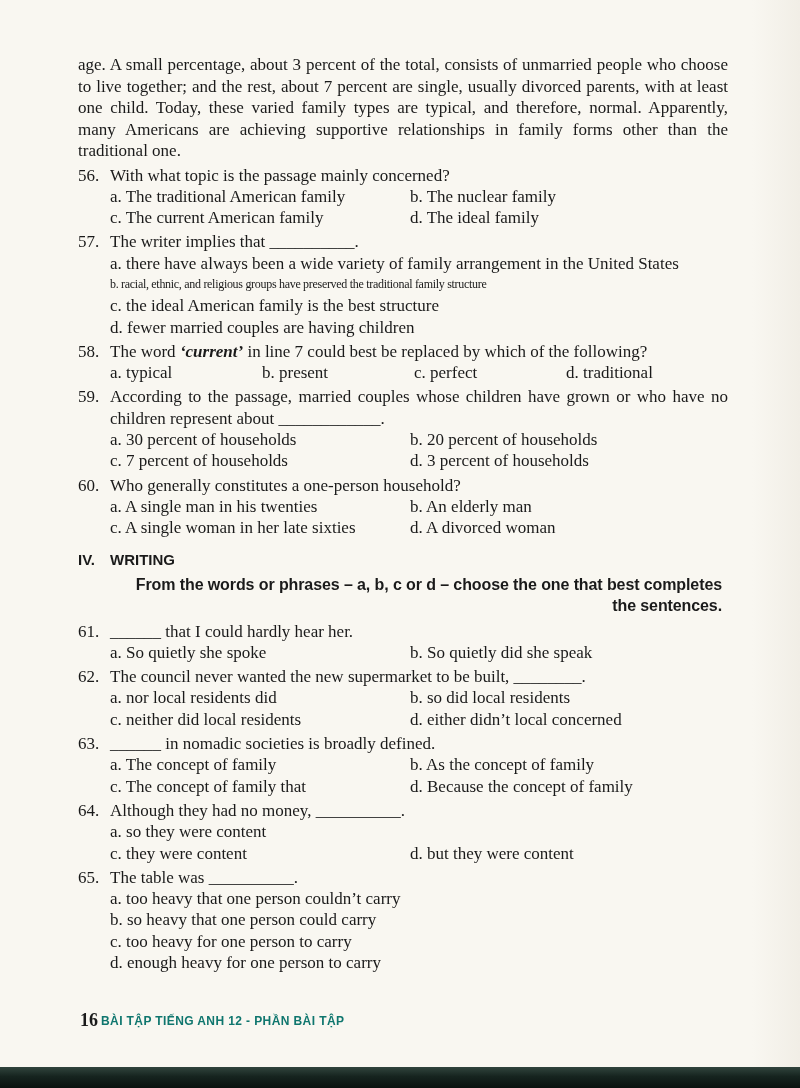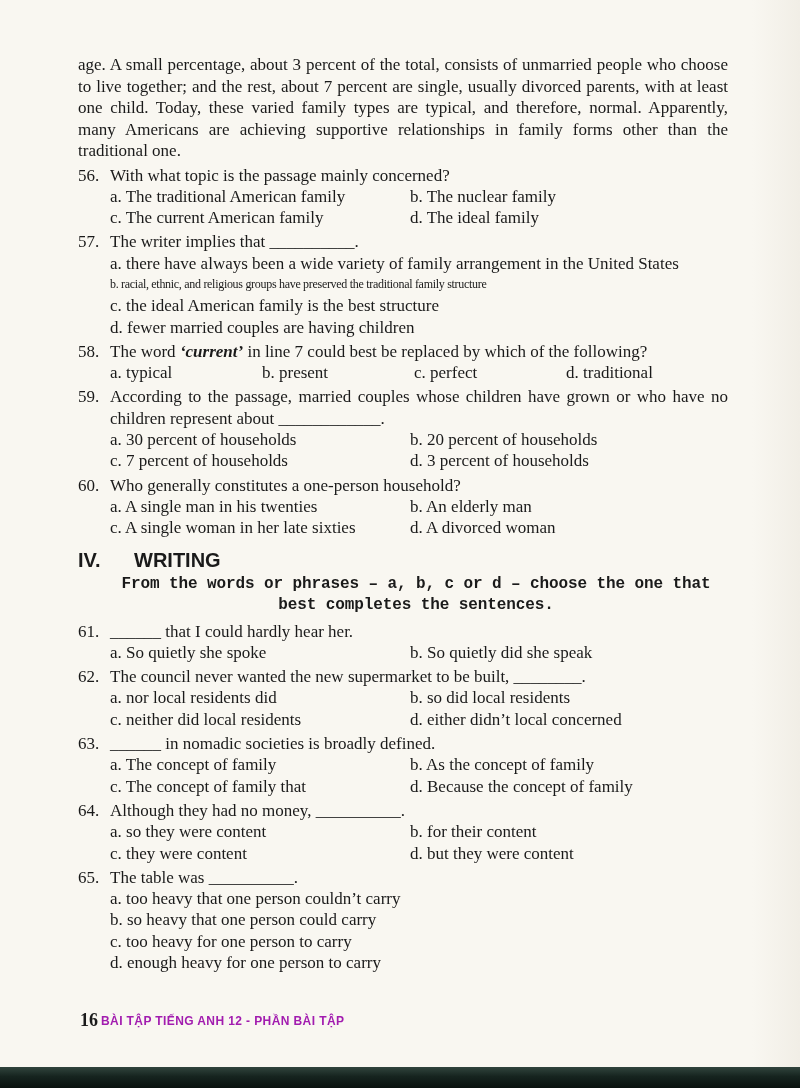--- a/index.html
+++ b/index.html
@@ -24,34 +24,34 @@
   .opt { display: block; }
   .cells-2 .opt:nth-child(1) { flex: 0 0 300px; }
   .cells-2 .opt:nth-child(2) { flex: 1; }
   .cells-4 .opt { flex: 0 0 152px; }
   .cells-4 .opt:nth-child(4) { flex: 1; }
   .cells-1 .opt { flex: 1; padding-left: 24px; text-indent: -24px; text-align: justify; }
   .opt.fit { white-space: nowrap; font-size: 12px; letter-spacing: -0.3px; }
   .em { font-weight: bold; font-style: italic; }
   .section-heading {
     display: flex; font-family: "Liberation Sans", sans-serif;
-    font-weight: bold; font-size: 20px; line-height: 22px; margin-top: 10px; gap: 24px;
+    font-weight: bold; font-size: 15px; line-height: 22px; margin-top: 10px;
   }
   .section-label { flex: 0 0 32px; }
   .instruction {
     margin: 3px 0 4px 32px; max-width: 612px;
-    font-family: Liberation Mono, monospace; font-weight: bold;
+    font-family: Liberation Sans, sans-serif; font-weight: bold;
     font-size: 16px; line-height: 21.5px; letter-spacing: -0.1px;
-    text-align: center;
+    text-align: right;
   }
   .footer { position: absolute; left: 80px; top: 1010px; display: flex; align-items: center; gap: 3px; }
   .footer-page { font-size: 18px; font-weight: bold; font-family: "Liberation Serif", serif; }
   .footer-title {
     font-family: "Liberation Sans", sans-serif; font-weight: bold;
-    font-size: 12px; letter-spacing: 0.4px; color: #a21caf;
+    font-size: 12px; letter-spacing: 0.4px; color: #0f766e;
   }
   .bottom-band {
     position: absolute; left: 0; right: 0; bottom: 0; height: 21px;
     background: linear-gradient(180deg, #31443d 0%, #16241f 45%, #0a120f 100%);
   }
 </style>
 </head>
 <body style="color: rgb(26, 26, 26);">
 
 <main class="content">
@@ -176,21 +176,20 @@
             <span class="opt">d. Because the concept of family</span>
           </div>
         </div>
       </div>
       <div class="question">
         <span class="qnum">64.</span>
         <div class="qbody">
           <div class="qtext">Although they had no money, __________.</div>
           <div class="opt-row cells-2">
             <span class="opt">a. so they were content</span>
-            <span class="opt">b. for their content</span>
           </div>
           <div class="opt-row cells-2">
             <span class="opt">c. they were content</span>
             <span class="opt">d. but they were content</span>
           </div>
         </div>
       </div>
       <div class="question">
         <span class="qnum">65.</span>
         <div class="qbody">

